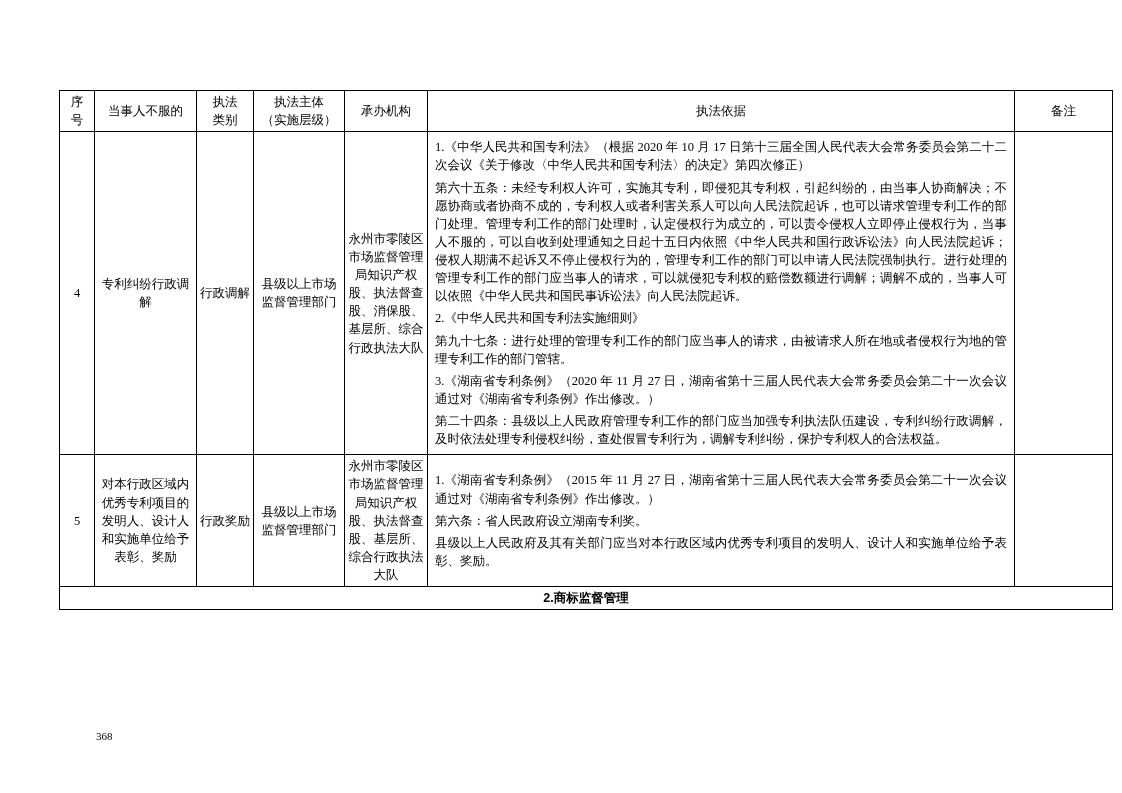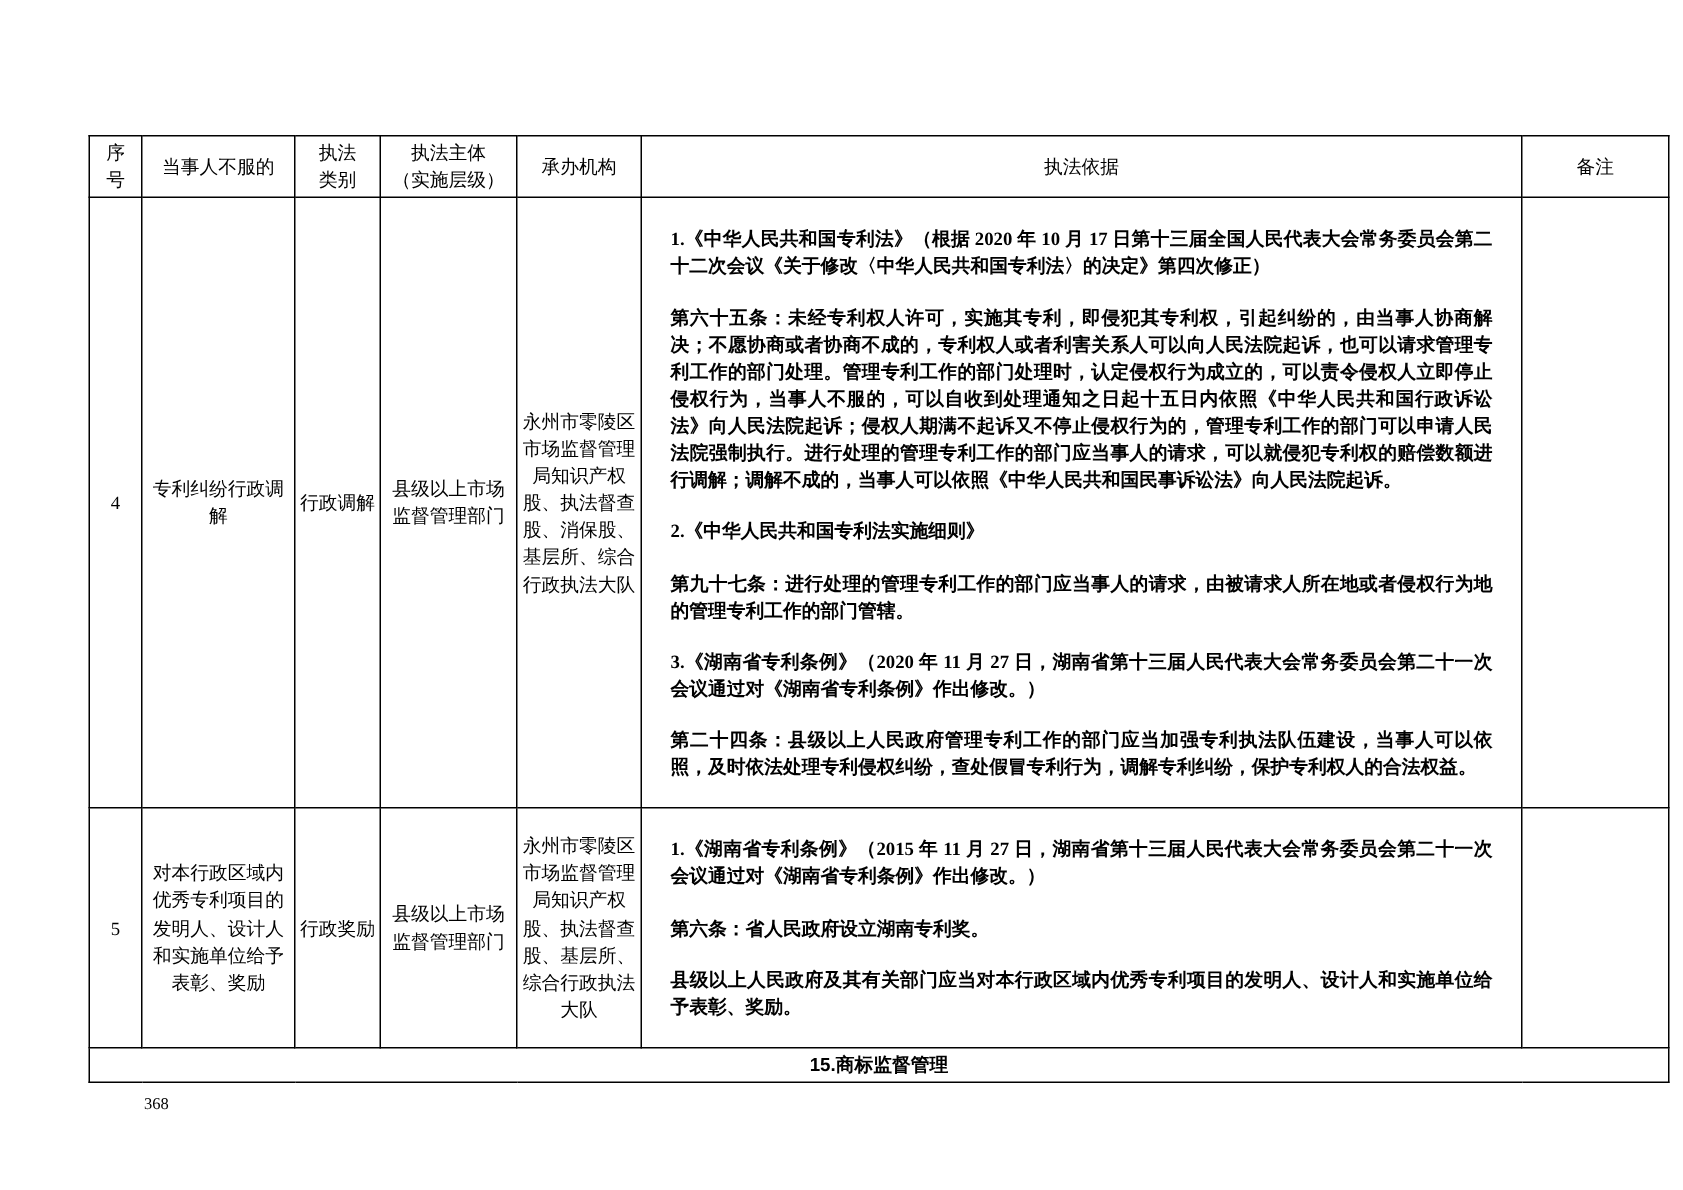--- a/index.html
+++ b/index.html
@@ -54,23 +54,22 @@
     text-align: center;
   }
   td.basis {
     text-align: justify;
     vertical-align: middle;
     padding: 6px 8px;
     font-size: 12.3px;
     line-height: 1.62;
   }
   .basis p {
-    margin: 16px;
+    margin: 4px;
     text-indent: 0;
-    font-weight: bold;
   }
   .basis p.ind {
     text-indent: 0em;
   }
   td.tight {
     font-size: 12.5px;
     line-height: 1.5;
     margin-left: 48px;
   }
   .section-row td {
@@ -123,38 +122,38 @@
         <td class="center tight">专利纠纷行政调解</td>
         <td class="center tight">行政调解</td>
         <td class="center tight">县级以上市场监督管理部门</td>
         <td class="center tight">永州市零陵区市场监督管理局知识产权股、执法督查股、消保股、基层所、综合行政执法大队</td>
         <td class="basis">
           <p>1.《中华人民共和国专利法》（根据 2020 年 10 月 17 日第十三届全国人民代表大会常务委员会第二十二次会议《关于修改〈中华人民共和国专利法〉的决定》第四次修正）</p>
           <p class="ind">第六十五条：未经专利权人许可，实施其专利，即侵犯其专利权，引起纠纷的，由当事人协商解决；不愿协商或者协商不成的，专利权人或者利害关系人可以向人民法院起诉，也可以请求管理专利工作的部门处理。管理专利工作的部门处理时，认定侵权行为成立的，可以责令侵权人立即停止侵权行为，当事人不服的，可以自收到处理通知之日起十五日内依照《中华人民共和国行政诉讼法》向人民法院起诉；侵权人期满不起诉又不停止侵权行为的，管理专利工作的部门可以申请人民法院强制执行。进行处理的管理专利工作的部门应当事人的请求，可以就侵犯专利权的赔偿数额进行调解；调解不成的，当事人可以依照《中华人民共和国民事诉讼法》向人民法院起诉。</p>
           <p>2.《中华人民共和国专利法实施细则》</p>
           <p class="ind">第九十七条：进行处理的管理专利工作的部门应当事人的请求，由被请求人所在地或者侵权行为地的管理专利工作的部门管辖。</p>
           <p>3.《湖南省专利条例》（2020 年 11 月 27 日，湖南省第十三届人民代表大会常务委员会第二十一次会议通过对《湖南省专利条例》作出修改。）</p>
-          <p class="ind">第二十四条：县级以上人民政府管理专利工作的部门应当加强专利执法队伍建设，当事人可以依照，及时依法处理专利侵权纠纷，查处假冒专利行为，调解专利纠纷，保护专利权人的合法权益。</p>
+          <p class="ind">第二十四条：县级以上人民政府管理专利工作的部门应当加强专利执法队伍建设，专利纠纷行政调解，及时依法处理专利侵权纠纷，查处假冒专利行为，调解专利纠纷，保护专利权人的合法权益。</p>
         </td>
         <td class="center"></td>
       </tr>
       <tr>
         <td class="center">5</td>
         <td class="center tight">对本行政区域内优秀专利项目的发明人、设计人和实施单位给予表彰、奖励</td>
         <td class="center tight">行政奖励</td>
         <td class="center tight">县级以上市场监督管理部门</td>
         <td class="center tight">永州市零陵区市场监督管理局知识产权股、执法督查股、基层所、综合行政执法大队</td>
         <td class="basis">
           <p>1.《湖南省专利条例》（2015 年 11 月 27 日，湖南省第十三届人民代表大会常务委员会第二十一次会议通过对《湖南省专利条例》作出修改。）</p>
           <p>第六条：省人民政府设立湖南专利奖。</p>
           <p class="ind">县级以上人民政府及其有关部门应当对本行政区域内优秀专利项目的发明人、设计人和实施单位给予表彰、奖励。</p>
         </td>
         <td class="center"></td>
       </tr>
       <tr class="section-row">
-        <td colspan="7">15.商标监督管理</td>
+        <td colspan="7">2.商标监督管理</td>
       </tr>
     </tbody>
   </table>
 
   <div class="page-number">368</div>
 
 </div>
 
 </body></html>

